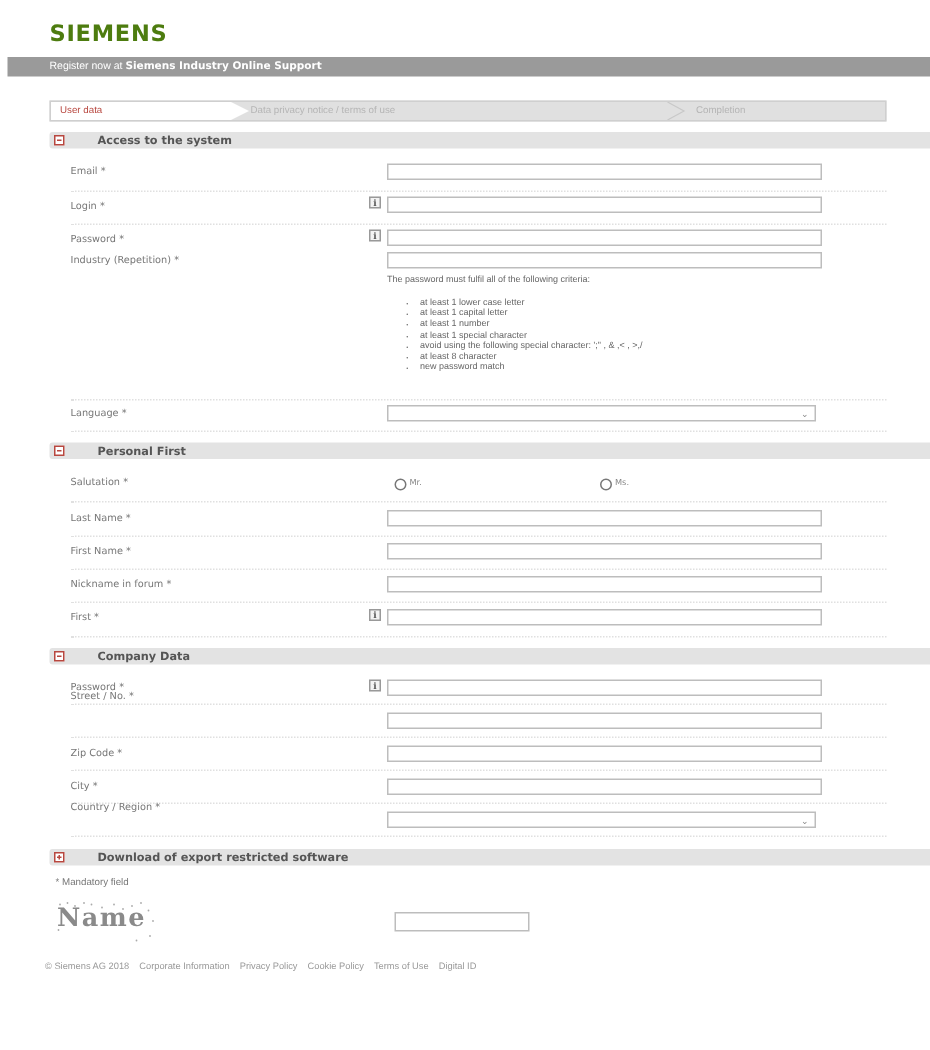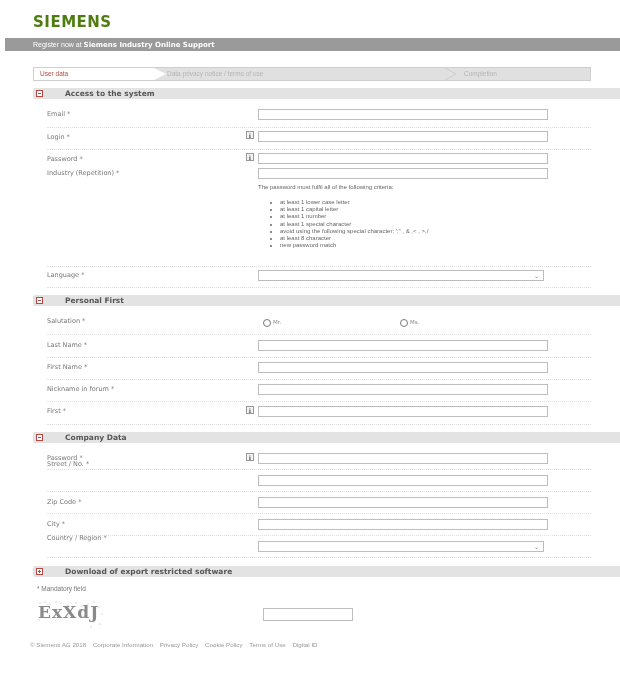--- a/index.html
+++ b/index.html
@@ -175,21 +175,21 @@
       <circle cx="46" cy="6" r="0.6"></circle>
       <circle cx="52" cy="4" r="0.6"></circle>
     <circle cx="58" cy="2" r="0.6"></circle>
       <circle cx="63" cy="7" r="0.6"></circle>
       <circle cx="66" cy="14" r="0.6"></circle>
     <circle cx="3" cy="20" r="0.6"></circle>
       <circle cx="64" cy="24" r="0.6"></circle>
       <circle cx="55" cy="27" r="0.6"></circle>
   </g>
 </svg>
-<div class="captcha">ExXdJ</div>
+<div class="captcha">Name</div>
 <input class="captcha-inp" value="" style="">
 
 <div class="footer">
   <span>© Siemens AG 2018</span>
   <a>Corporate Information</a>
   <a>Privacy Policy</a>
   <a>Cookie Policy</a>
   <a>Terms of Use</a>
   <a>Digital ID</a>
 </div>

